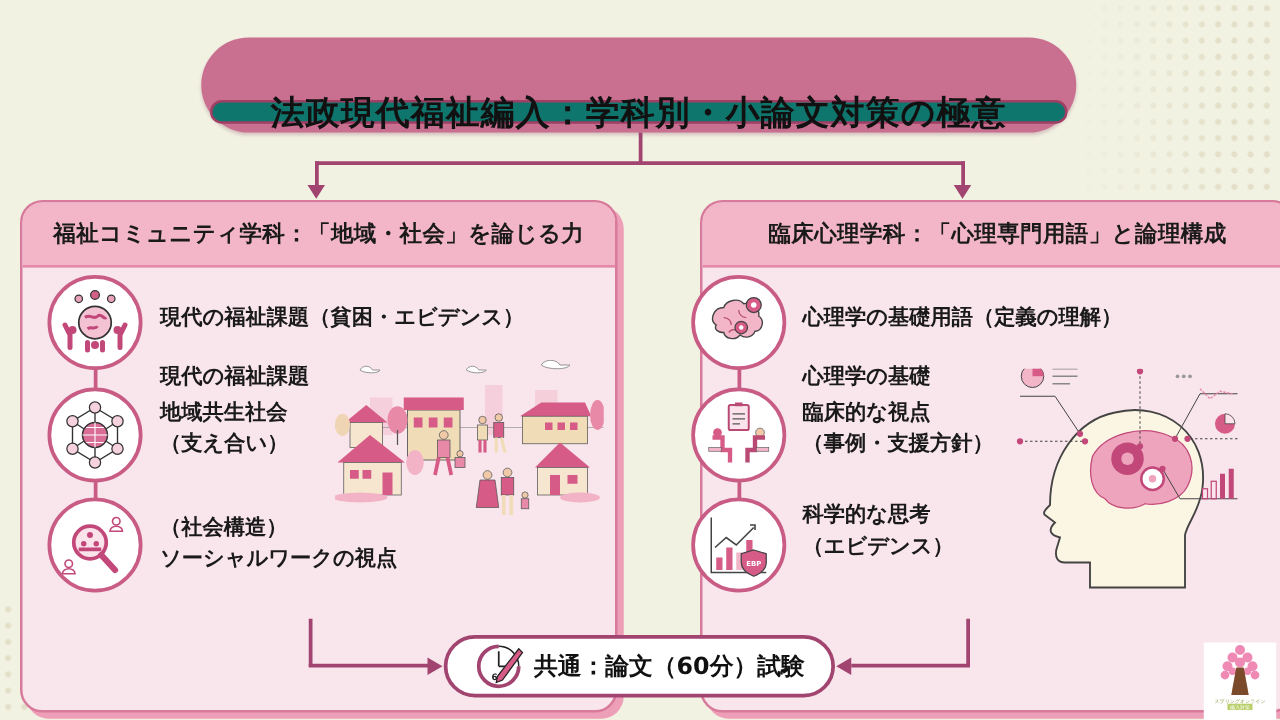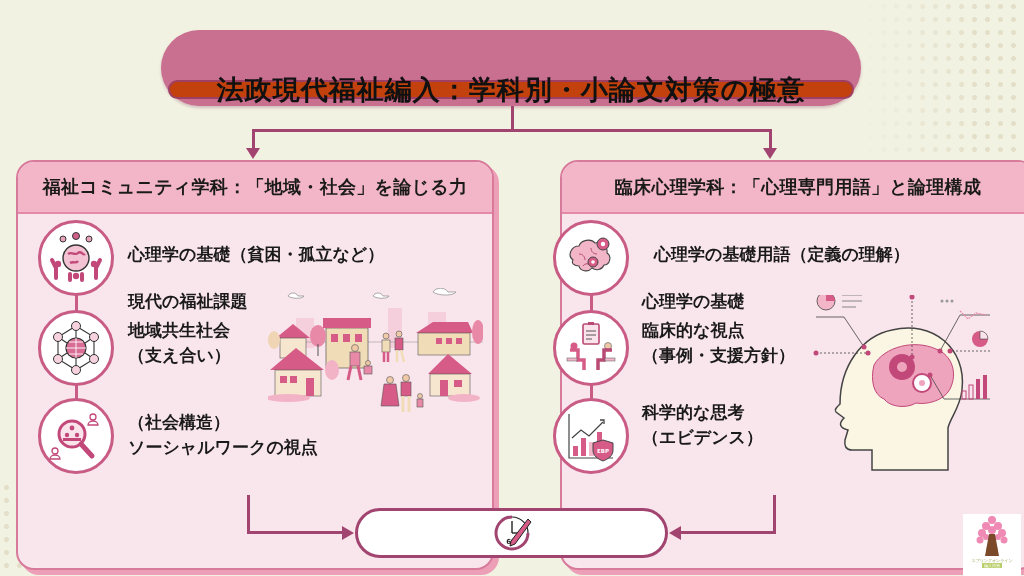--- a/index.html
+++ b/index.html
@@ -24,21 +24,21 @@
 
   
   .title-pill {
     position: absolute; left: 161px; top: 30px; width: 700px; height: 76px;
     border-radius: 38px;
     background: #c96f90;
     box-shadow: 0 2px 3px rgba(120,40,70,.25);
   }
   .title-inner {
     position: absolute; left: 7px; top: 6px; right: 7px; bottom: 7px;
-    border-radius: 32px; background: #c2410c;
+    border-radius: 32px; background: #0f766e;
     border: 2px solid #9f3f64;
     display: flex; align-items: center; justify-content: center; margin-top: 44px;
   }
   .title-text { font-size: 27px; font-weight: bold; letter-spacing: 1px; color: #111; }
 
   
   .line { position: absolute; background: #a24470; }
   .arrow-down {
     position: absolute; width: 0; height: 0;
     border-left: 7px solid transparent; border-right: 7px solid transparent;
@@ -132,21 +132,21 @@
     <circle cx="28" cy="6" r="3.5" fill="#d06088" stroke="#333" stroke-width="1"></circle>
     <circle cx="15" cy="9" r="3" fill="#e9a2bb" stroke="#333" stroke-width="1"></circle>
     <circle cx="41" cy="9" r="3" fill="#e9a2bb" stroke="#333" stroke-width="1"></circle>
     <path d="M8 48v-10l-4-8M48 48v-10l4-8M22 50v-6M34 50v-6" stroke="#c2487a" stroke-width="4" stroke-linecap="round" fill="none"></path>
     <circle cx="10" cy="34" r="3.2" fill="#c2487a"></circle>
     <circle cx="46" cy="34" r="3.2" fill="#c2487a"></circle>
     <circle cx="28" cy="46" r="3.2" fill="#c2487a"></circle>
   </svg>
 </div>
 <div class="item-text" style="left:128px;top:242px;">
-  <div>心理学の基礎（貧困・孤立など）</div>
+  <div>現代の福祉課題（貧困・エビデンス）</div>
 </div>
 
 <div class="icon-circle" style="left:38px;top:310px;">
   <svg width="56" height="56" viewBox="0 0 56 56">
     <g stroke="#333" stroke-width="1.1" fill="none">
       <polygon points="28,6 46,17 46,39 28,50 10,39 10,17"></polygon>
       <line x1="28" y1="6" x2="28" y2="18"></line>
         <line x1="28" y1="38" x2="28" y2="50"></line>
       <line x1="10" y1="17" x2="19" y2="23"></line>
         <line x1="46" y1="17" x2="37" y2="23"></line>
@@ -266,21 +266,21 @@
 <div class="icon-circle" style="left:553px;top:220px;">
   <svg width="56" height="56" viewBox="0 0 56 56">
     <path d="M10 30c-6-4-2-14 6-14 2-6 12-8 16-3 6-2 13 3 12 10 5 3 3 12-3 12-2 5-8 6-12 3-4 5-12 3-13-2-5 0-8-3-6-6z" fill="#f2b6c8" stroke="#444" stroke-width="1.1"></path>
     <path d="M16 24c4 0 6 3 6 6M28 18c0 4 3 6 6 6M20 36c2-3 6-3 8 0" stroke="#b84a74" stroke-width="1" fill="none"></path>
     <circle cx="40" cy="14" r="6" fill="#d65b86" stroke="#444" stroke-width="1"></circle>
       <circle cx="40" cy="14" r="2.2" fill="#fff"></circle>
     <circle cx="30" cy="32" r="5" fill="#d65b86" stroke="#444" stroke-width="1"></circle>
       <circle cx="30" cy="32" r="1.8" fill="#fff"></circle>
   </svg>
 </div>
-<div class="item-text" style="left:642px;top:242px;margin-left:12px;">
+<div class="item-text" style="left:642px;top:242px;">
   <div>心理学の基礎用語（定義の理解）</div>
 </div>
 
 <div class="icon-circle" style="left:553px;top:310px;">
   <svg width="56" height="56" viewBox="0 0 56 56">
     <rect x="20" y="4" width="16" height="20" rx="1.5" fill="#fbe3ec" stroke="#b84a74" stroke-width="1.6"></rect>
     <rect x="25" y="2" width="6" height="3" fill="#b84a74"></rect>
     <path d="M23 11h10M23 15h10M23 19h6" stroke="#555" stroke-width="1"></path>
     <circle cx="11" cy="26" r="3.5" fill="#d65b86"></circle>
     <path d="M7 30h8v10h6v10" stroke="#d65b86" stroke-width="3.5" fill="none"></path>
@@ -363,20 +363,21 @@
 
 <div class="footer-pill">
   <svg width="40" height="40" viewBox="0 0 40 40">
     <path d="M20 4a16 16 0 1 0 16 16" fill="none" stroke="#a24470" stroke-width="3"></path>
     <path d="M20 4a16 16 0 0 1 16 16" fill="none" stroke="#222" stroke-width="1.2"></path>
     <line x1="20" y1="8" x2="20" y2="20" stroke="#222" stroke-width="1.4"></line>
     <line x1="20" y1="20" x2="26" y2="20" stroke="#222" stroke-width="1.4"></line>
     <text x="19" y="31" font-size="7" text-anchor="middle" font-family="DejaVu Sans, sans-serif" font-weight="bold" fill="#222">60</text>
     <path d="M36 6l3 3-16 22-5 2 1-5z" fill="#d65b86" stroke="#222" stroke-width="1"></path>
   </svg>
+  <span class="footer-text">共通：論文（60分）試験</span>
 </div>
 
 <div class="logo">
   <svg width="40" height="44" viewBox="0 0 40 44">
     <g fill="#ee8ab3">
       <circle cx="20" cy="6" r="4"></circle>
         <circle cx="14" cy="12" r="4"></circle>
         <circle cx="26" cy="12" r="4"></circle>
       <circle cx="10" cy="19" r="4"></circle>
         <circle cx="20" cy="16" r="4"></circle>

